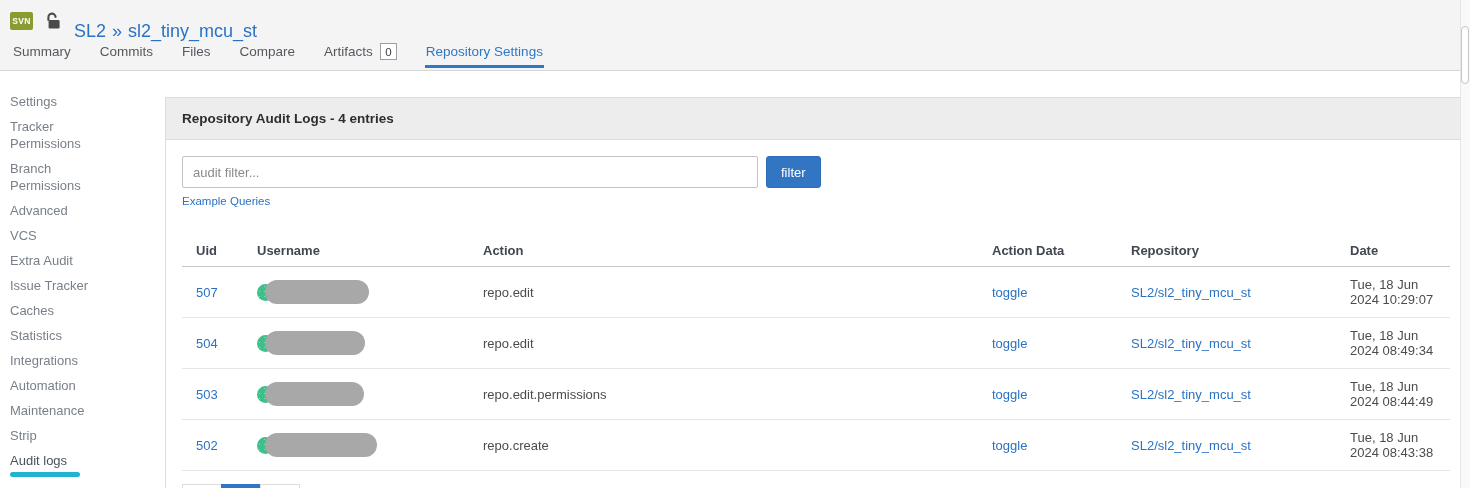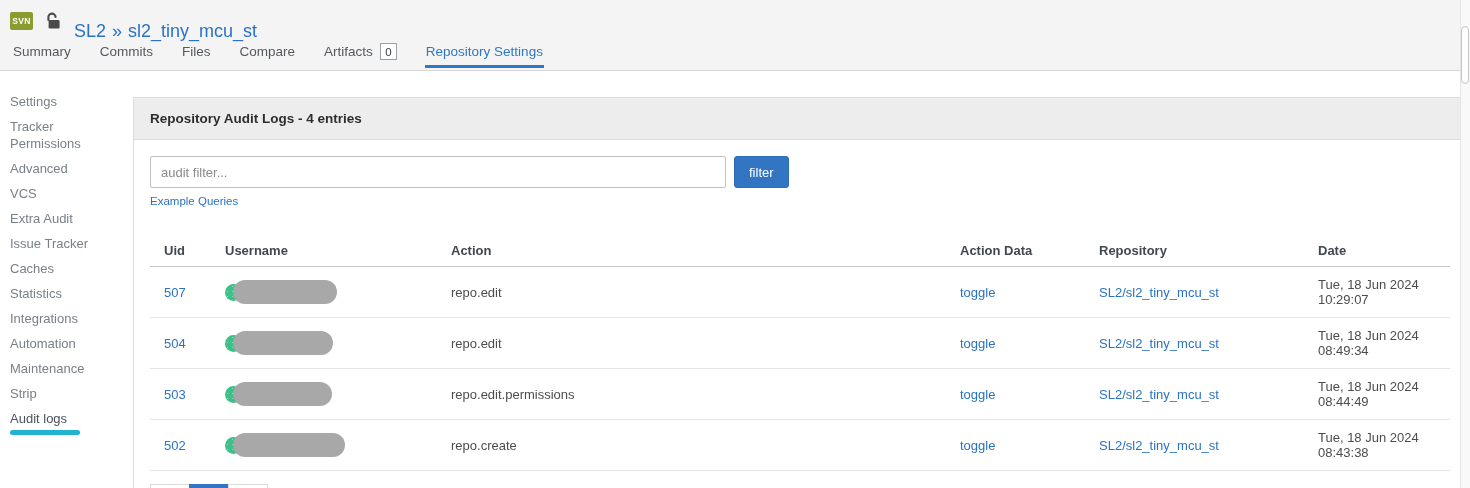--- a/index.html
+++ b/index.html
@@ -23,21 +23,21 @@
       border:1px solid #9aa0a6; background:#fff; color:#3c4043; font-size:11.5px; padding:0 3px; }
 
   
   .content { display:flex; height:417px; }
   .sidebar { width:133px; padding:22px 8px 0 10px; flex-shrink:0; }
   .side-item { font-size:13px; line-height:17px; color:#798089; margin-bottom:8px; cursor:pointer; width:105px; }
   .side-item.active { color:#49525c; }
   .side-item.active .active-underline { display:block; height:5px; width:70px; background:#21b3cf; border-radius:3px; margin-top:3px; }
   .active-underline { display:none; }
 
-  .main { flex:1; padding:26px 3px 0 0; }
+  .main { flex:1; padding:26px 3px 0 0;margin-left:32px; }
   .panel { border:1px solid #dcdcdc; background:#fff; }
   .panel-header { background:#ededed; border-bottom:1px solid #dcdcdc; padding:13px 16px; font-size:13.5px;
       font-weight:bold; color:#2e2e2e; }
   .panel-body { padding:16px 16px 20px 16px; }
 
   
   .filter-row { display:flex; align-items:center; }
   .filter-input { width:576px; height:32px; border:1px solid #c3c3c3; border-radius:2px; padding:0 10px;
       font-size:13px; color:#000000; font-family:inherit; }
   .filter-input::placeholder { color:#8a8a8a; }
@@ -112,20 +112,21 @@
           <span>Repository Settings</span>
         </div>
     </div>
   </div>
 
   <div class="content">
 
     <div class="sidebar">
       <div class="side-item">Settings</div>
       <div class="side-item">Tracker Permissions</div>
+      <div class="side-item">Branch Permissions</div>
       <div class="side-item">Advanced</div>
       <div class="side-item">VCS</div>
       <div class="side-item">Extra Audit</div>
       <div class="side-item">Issue Tracker</div>
       <div class="side-item">Caches</div>
       <div class="side-item">Statistics</div>
       <div class="side-item">Integrations</div>
       <div class="side-item">Automation</div>
       <div class="side-item">Maintenance</div>
       <div class="side-item">Strip</div>

